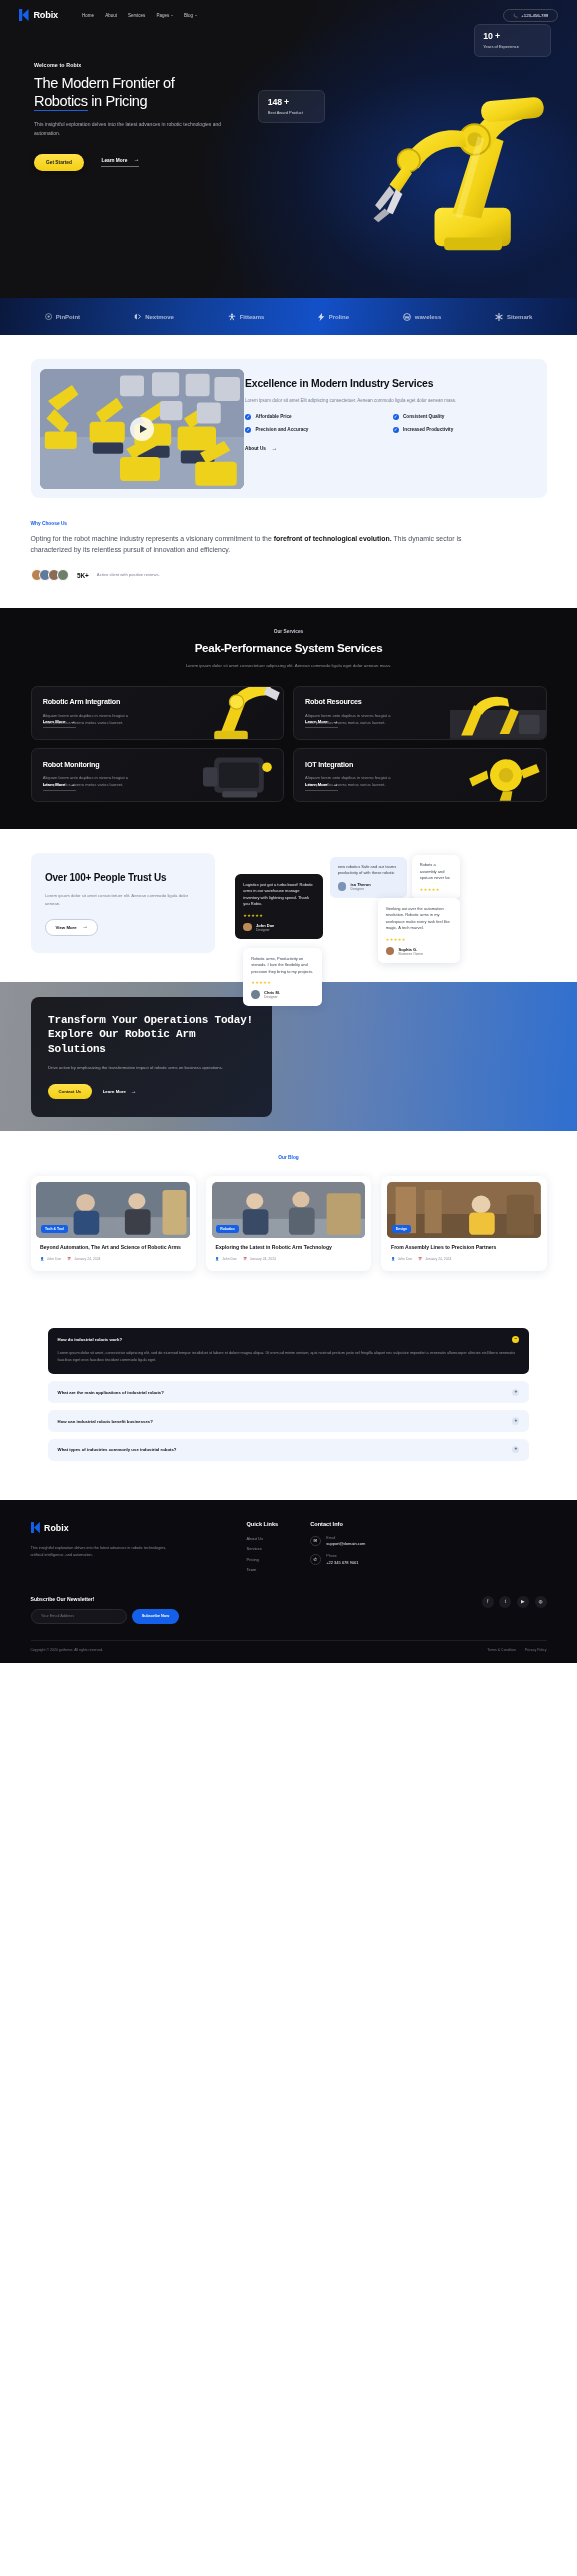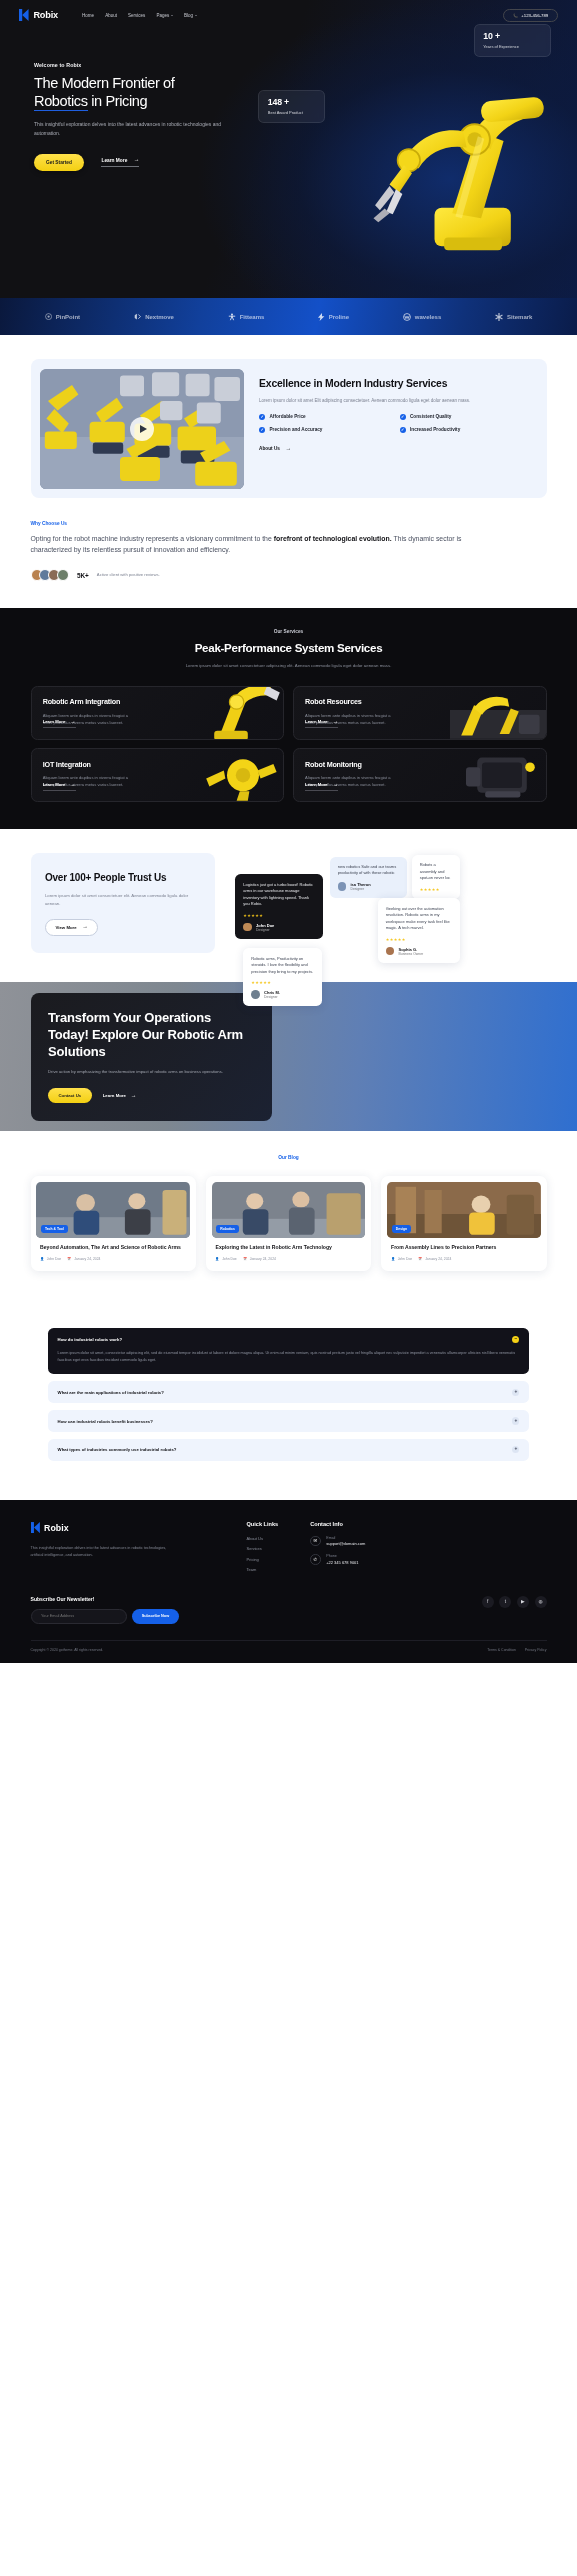--- a/index.html
+++ b/index.html
@@ -117,21 +117,21 @@
   .partner { display:flex;align-items:center;gap:4px; color:rgba(255,255,255,0.62); font-size:6px; font-weight:bold;}
   .partner svg { display:block; }
 
   
   .excellence-sec { background:#fff; padding:24px 0 0 0;}
   .excellence {
     margin:0 30.5px;
     background:#eff4fd;
     border-radius:8px;
     padding:9.6px;
-    display:flex; gap:15px;
+    display:flex; gap:1px;
   }
   .video-thumb {
     width:204px;height:120px;border-radius:6.4px;position:relative;overflow:hidden;
     background:linear-gradient(150deg,#9aa7bd 0%,#7d8ba4 40%,#6b7a94 100%);
   }
   .play-btn{
     position:absolute;left:50%;top:50%;transform:translate(-50%,-50%);
     width:24px;height:24px;border-radius:50%;
     background:rgba(255,255,255,0.82);
     display:flex;align-items:center;justify-content:center;
@@ -211,21 +211,21 @@
     background:linear-gradient(95deg,#8f9298 0%, #7e8790 30%, #5f7fb5 62%, #2f6fd0 100%);
     display:flex;align-items:center;
     padding:0 0 0 30.5px;
   }
   .cta-box {
     width:241px;
     background:linear-gradient(140deg,rgba(18,18,22,0.93) 0%, rgba(16,20,34,0.88) 100%);
     border-radius:8px;
     padding:16px 17.6px 17.6px 17.6px;
   }
-  .cta-box h2 { font-size:13px;line-height:1.32;font-weight:bold;color:#fff;letter-spacing:-0.2px;}
+  .cta-box h2 { font-size:11px;line-height:1.32;font-weight:bold;color:#fff;letter-spacing:-0.2px;font-family:Liberation Mono, monospace;}
   .cta-box p { margin-top:8px;font-size:4.2px;line-height:1.8;color:#a1a5af;}
   .cta-btns { margin-top:12px;display:flex;align-items:center;gap:11.2px;}
   .btn-yellow-sm {
     background:linear-gradient(180deg,#ffe14a 0%, #f3cf12 100%);
     color:#1a1a1a;font-size:4.3px;font-weight:bold;border:none;border-radius:16px;padding:5.2px 10.4px;cursor:pointer;
   }
   .btn-ghost { display:flex;align-items:center;gap:4.8px;font-size:4.3px;font-weight:bold;color:#fff;cursor:pointer;}
 
   
   .blog { background:#fff;padding:24px 0 27px 0;}
@@ -572,48 +572,48 @@
         <svg class="svc-img" viewBox="0 0 120 72">
           <rect x="0" y="36" width="120" height="36" fill="#2a2a30"></rect>
           <path d="M14 68 L30 30 L42 34 L28 68 Z" fill="#f0cf15"></path>
           <path d="M30 34 C38 20 58 16 72 22 L74 32 C60 28 46 32 40 42 Z" fill="#f5d71f"></path>
           <path d="M62 66 L76 34 L86 38 L74 66 Z" fill="#e9c714"></path>
           <rect x="86" y="42" width="26" height="24" rx="3" fill="#3b3b44"></rect>
         </svg>
       </div>
 
       <div class="svc-card">
+        <h3>Robot Monitoring</h3>
+        <p>Aliquam lorem ante dapibus in viverra feugiat a tellus phasellus viverra metus varius laoreet.</p>
+        <div class="svc-more">
+            <span>Learn More</span>
+            <span class="arrow-r">→</span>
+          </div>
+        <svg class="svc-img" viewBox="0 0 120 72">
+          <rect x="34" y="18" width="62" height="44" rx="6" fill="#2f2f37"></rect>
+          <rect x="40" y="24" width="50" height="32" rx="4" fill="#1d1d24"></rect>
+          <rect x="20" y="30" width="18" height="24" rx="4" fill="#3a3a44"></rect>
+          <circle cx="100" cy="30" r="6" fill="#f3d417"></circle>
+          <rect x="44" y="60" width="44" height="8" rx="3" fill="#41414c"></rect>
+        </svg>
+      </div>
+
+      <div class="svc-card">
         <h3>IOT Integration</h3>
         <p>Aliquam lorem ante dapibus in viverra feugiat a tellus phasellus viverra metus varius laoreet.</p>
         <div class="svc-more">
             <span>Learn More</span>
             <span class="arrow-r">→</span>
           </div>
         <svg class="svc-img" viewBox="0 0 120 72">
           <circle cx="70" cy="40" r="20" fill="#f3d417"></circle>
           <circle cx="70" cy="40" r="9" fill="#d7b810"></circle>
           <path d="M48 44 L28 54 L24 44 L46 34 Z" fill="#eccd14"></path>
           <path d="M88 34 L108 26 L112 36 L92 44 Z" fill="#eccd14"></path>
           <path d="M66 60 L62 72 L76 72 L78 60 Z" fill="#e0c112"></path>
-        </svg>
-      </div>
-
-      <div class="svc-card">
-        <h3>Robot Monitoring</h3>
-        <p>Aliquam lorem ante dapibus in viverra feugiat a tellus phasellus viverra metus varius laoreet.</p>
-        <div class="svc-more">
-            <span>Learn More</span>
-            <span class="arrow-r">→</span>
-          </div>
-        <svg class="svc-img" viewBox="0 0 120 72">
-          <rect x="34" y="18" width="62" height="44" rx="6" fill="#2f2f37"></rect>
-          <rect x="40" y="24" width="50" height="32" rx="4" fill="#1d1d24"></rect>
-          <rect x="20" y="30" width="18" height="24" rx="4" fill="#3a3a44"></rect>
-          <circle cx="100" cy="30" r="6" fill="#f3d417"></circle>
-          <rect x="44" y="60" width="44" height="8" rx="3" fill="#41414c"></rect>
         </svg>
       </div>
     </div>
   </section>
 
   <section class="testi">
     <div class="testi-inner">
       <div class="testi-left">
         <h2>Over 100+ People Trust Us</h2>
         <p>Lorem ipsum dolor sit amet consectetuer elit. Aenean commodo ligula dolor aenean.</p>

